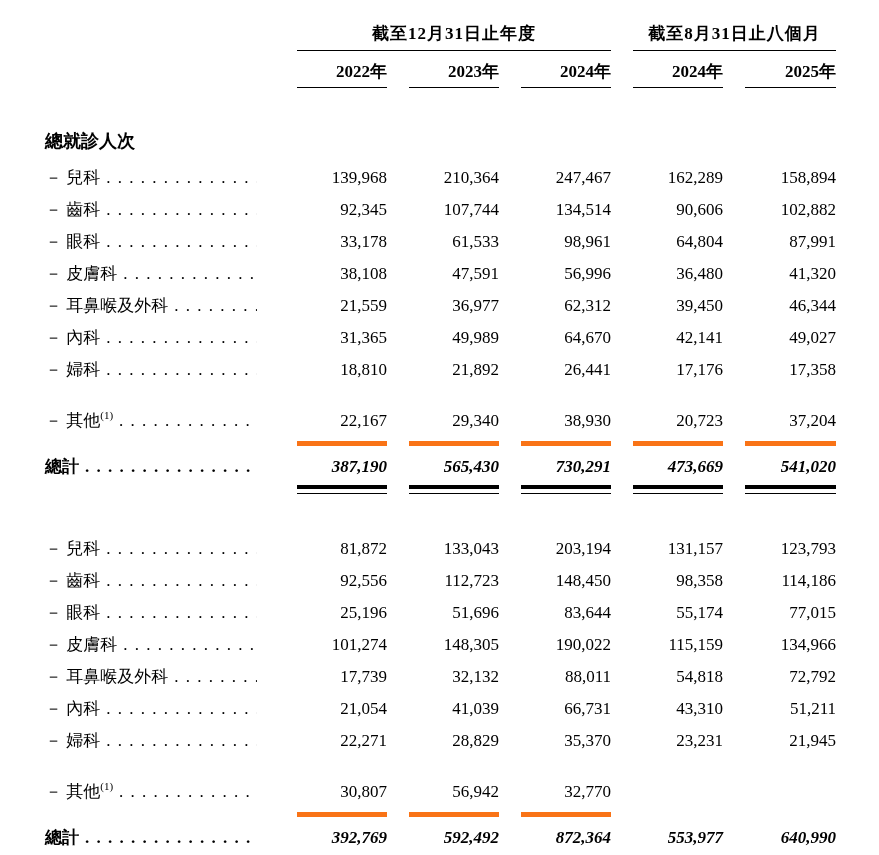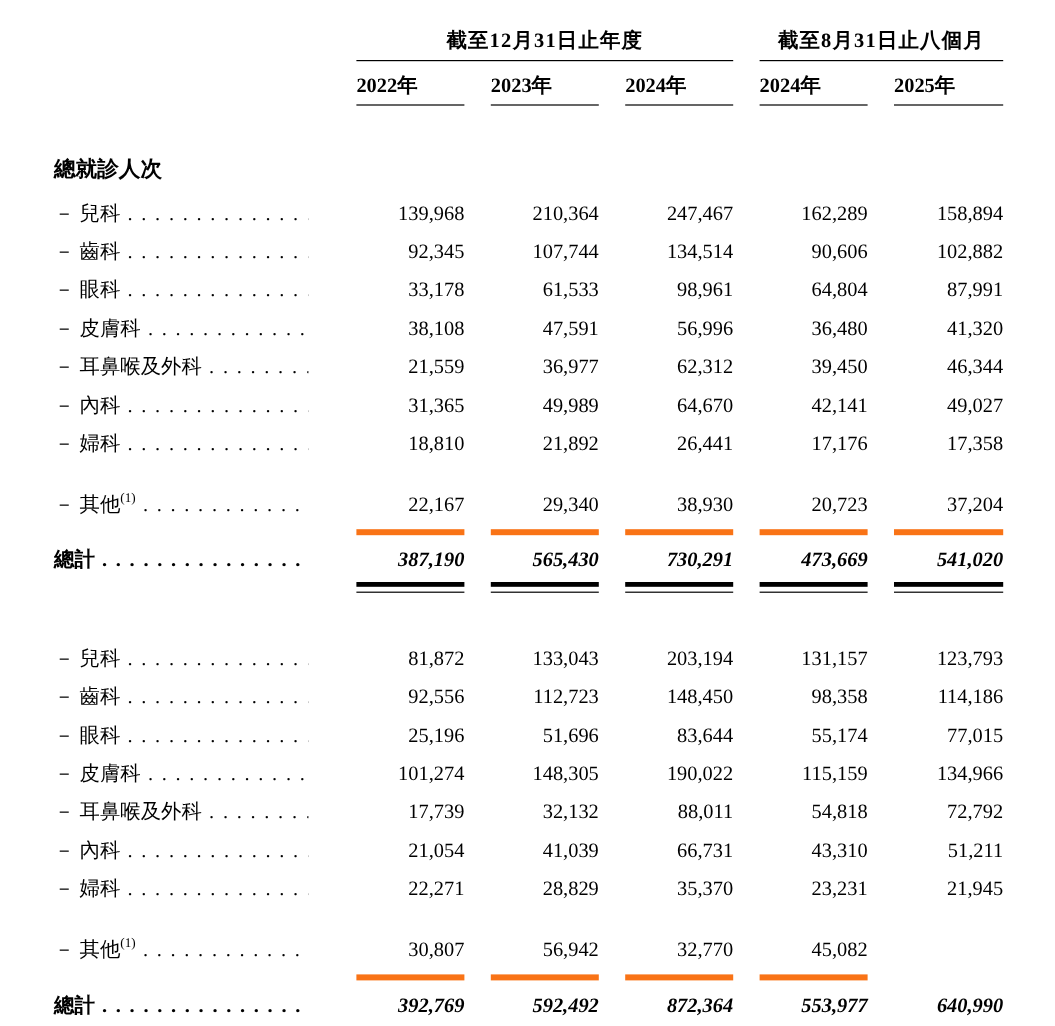--- a/index.html
+++ b/index.html
@@ -34,21 +34,21 @@
     text-align: center;
     font-weight: 700;
     padding-bottom: 5px;
     border-bottom: 1.5px solid #000;
     white-space: nowrap;
     letter-spacing: 1px;
   }
   .g1 { grid-column: 2 / 5; }
   .g2 { grid-column: 5 / 7; }
   .year {
-    text-align: left;
+    text-align: right;
     font-weight: 700;
     padding-bottom: 4px;
     border-bottom: 1.5px solid #000;
     white-space: nowrap;
   }
   .yc1 { grid-column: 2; }
   .yc2 { grid-column: 3; }
   .yc3 { grid-column: 4; }
   .yc4 { grid-column: 5; }
   .yc5 { grid-column: 6; }
@@ -329,21 +329,20 @@
 
   <div class="grid row item-row">
     <div class="label-cell">
       <span class="lab">－ 其他</span>
               <sup class="sup">(1)</sup>
       <span class="dots">. . . . . . . . . . . . . . . . . . . . . . . . . . . . . . . . . . . . . . . . . . . . . . . . . . . . . . . . . . . .</span>
     </div>
     <div class="cell">30,807</div>
     <div class="cell">56,942</div>
     <div class="cell">32,770</div>
-    <div class="cell">45,082</div>
   </div>
 </div>
     <div class="grid row total-row">
       <div class="label-cell">
         <span class="lab">總計</span>
         <span class="dots">. . . . . . . . . . . . . . . . . . . . . . . . . . . . . . . . . . . . . . . . . . . . . . . . . . . . . . . . . . . .</span>
       </div>
       <div class="cell total-value">392,769</div>
       <div class="cell total-value">592,492</div>
       <div class="cell total-value">872,364</div>

